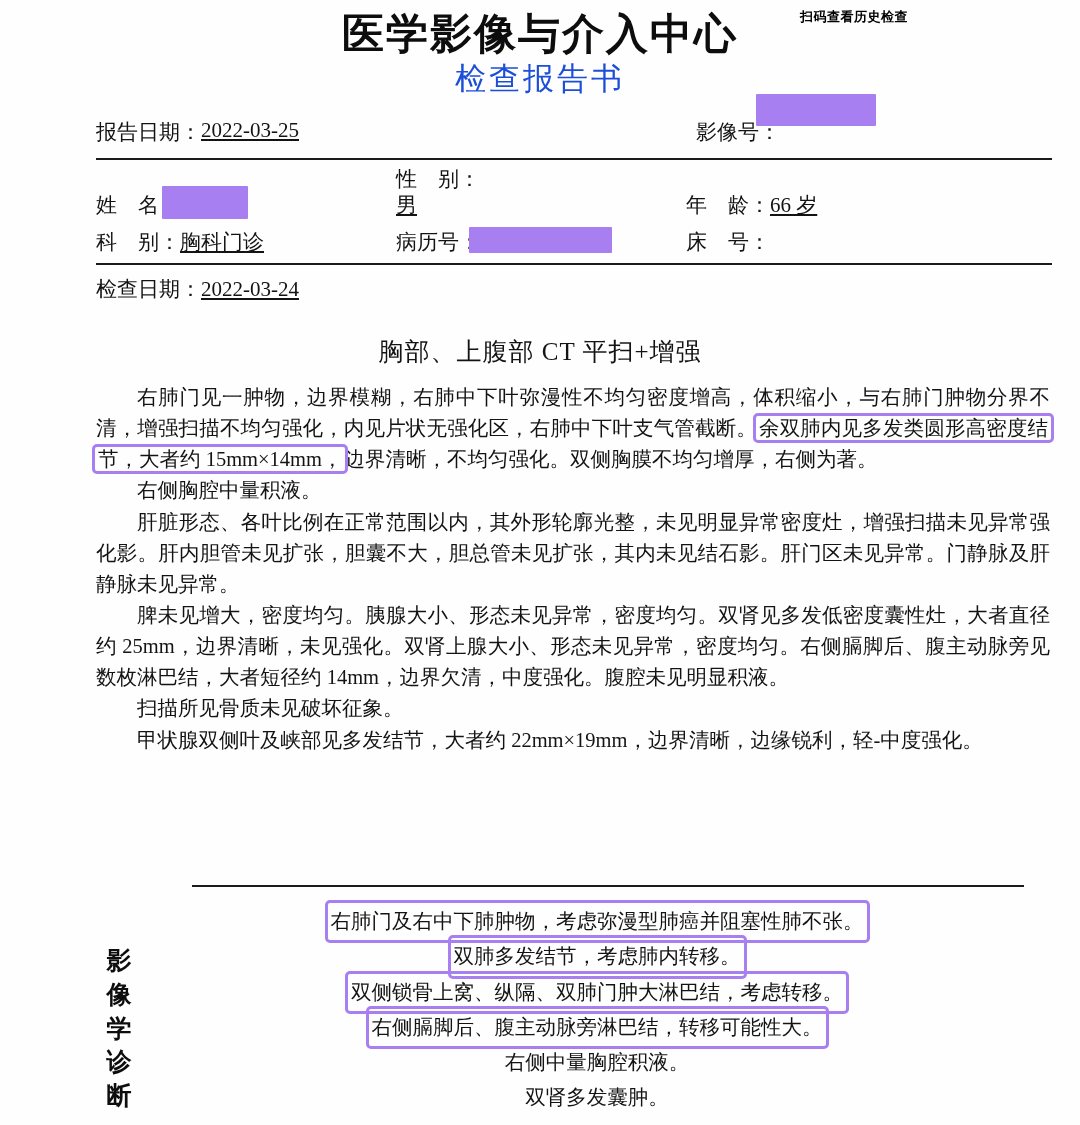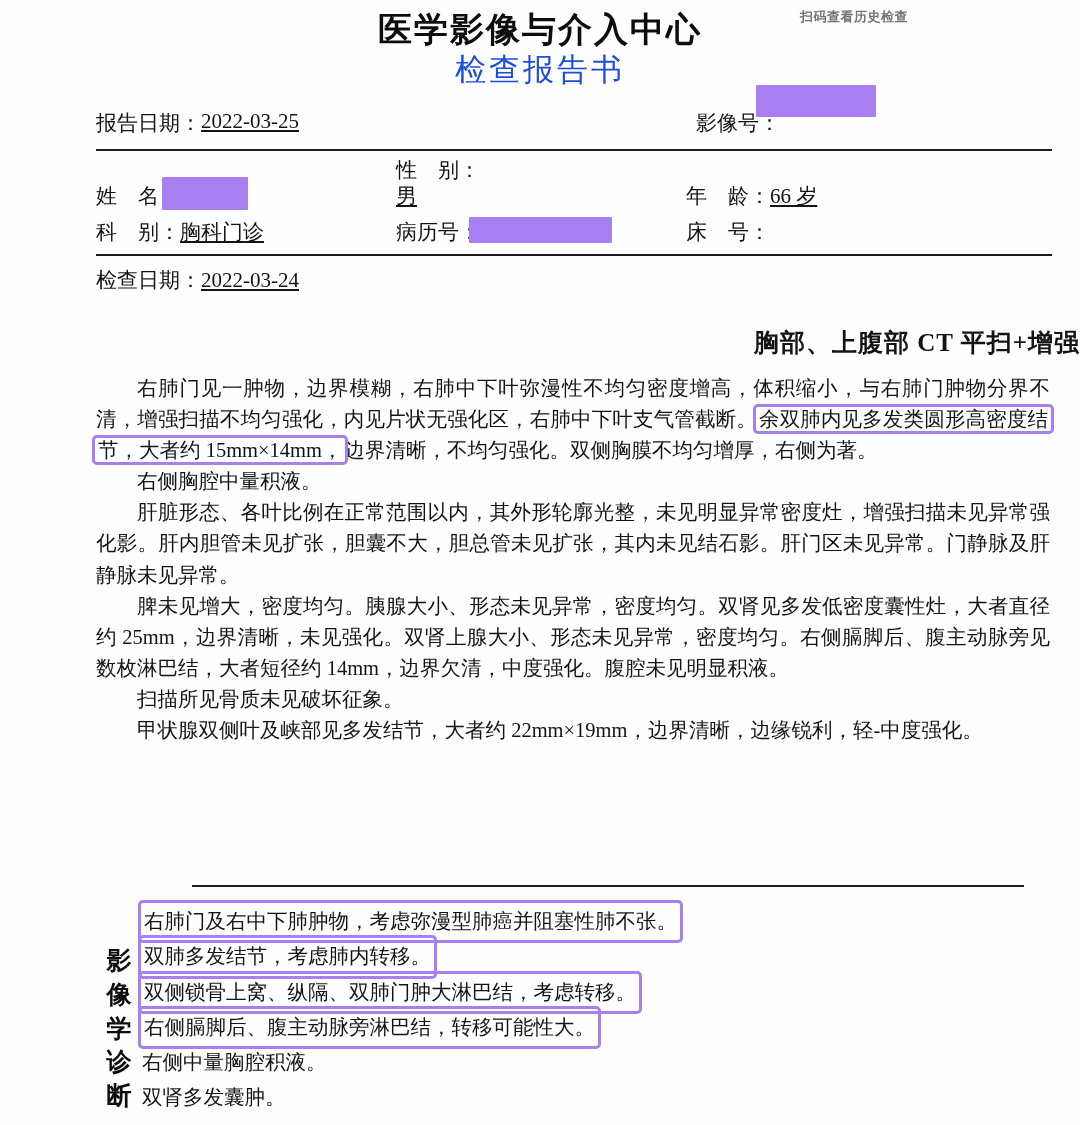--- a/index.html
+++ b/index.html
@@ -25,29 +25,29 @@
   
   .qr-note {
     position: absolute;
     top: 8px;
     left: 800px;
     width: 200px;
     font-size: 13px;
     font-weight: bold;
     letter-spacing: 0.5px;
     text-align: left;
-    color: #737373;
+    color: #000000;
   }
 
   .title-block {
     padding-top: 10px;
     text-align: center;
   }
   .title-main {
-    font-size: 34px;
+    font-size: 42px;
     font-weight: bold;
     letter-spacing: 2px;
     line-height: 1.15;
     color: #0d0d0d;
   }
   .title-sub {
     font-size: 31px;
     font-weight: normal;
     letter-spacing: 3px;
     line-height: 1.35;
@@ -98,23 +98,23 @@
   }
   .report-date-row .right { position: absolute; left: 600px; top: 4px; }
 
   .exam-date-row {
     font-size: 21px;
     padding: 10px 0 2px 0;
   }
 
   
   .exam-title {
-    text-align: right;
+    text-align: center;
     font-size: 25px;
-    font-weight: bold;
+    font-weight: normal;
     letter-spacing: 1px;
     margin: 30px 0 14px 0;
   }
 
   
   .findings {
     margin: 0 30px 0 96px;
     font-size: 20.5px;
     line-height: 1.52;
     text-align: justify;
@@ -158,21 +158,21 @@
     padding-top: 48px;
     color: #0d0d0d;
   }
   .diag-label span { display: block; }
   .diag-list {
     flex: 1;
     font-size: 20.5px;
     line-height: 1.72;
     padding-top: 8px;
   }
-  .diag-list .line { display: block; }
+  .diag-list .line { display: block; text-align: center; }
   .diag-list .line .hl { display: inline-block; }
 </style>
 </head>
 <body>
 
 <div class="page">
 
   <div class="qr-note">扫码查看历史检查</div>
 
   <div class="title-block">

